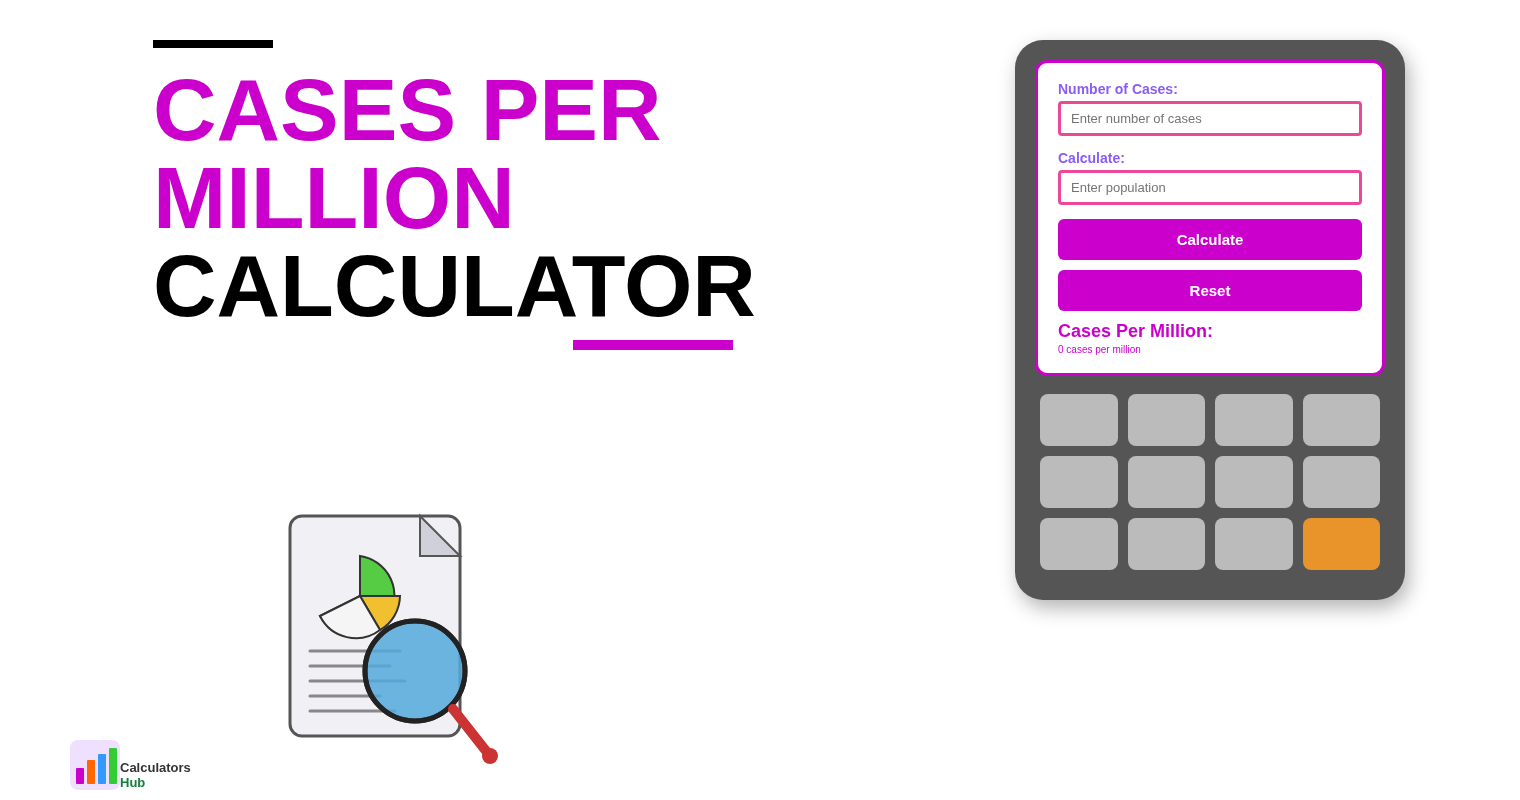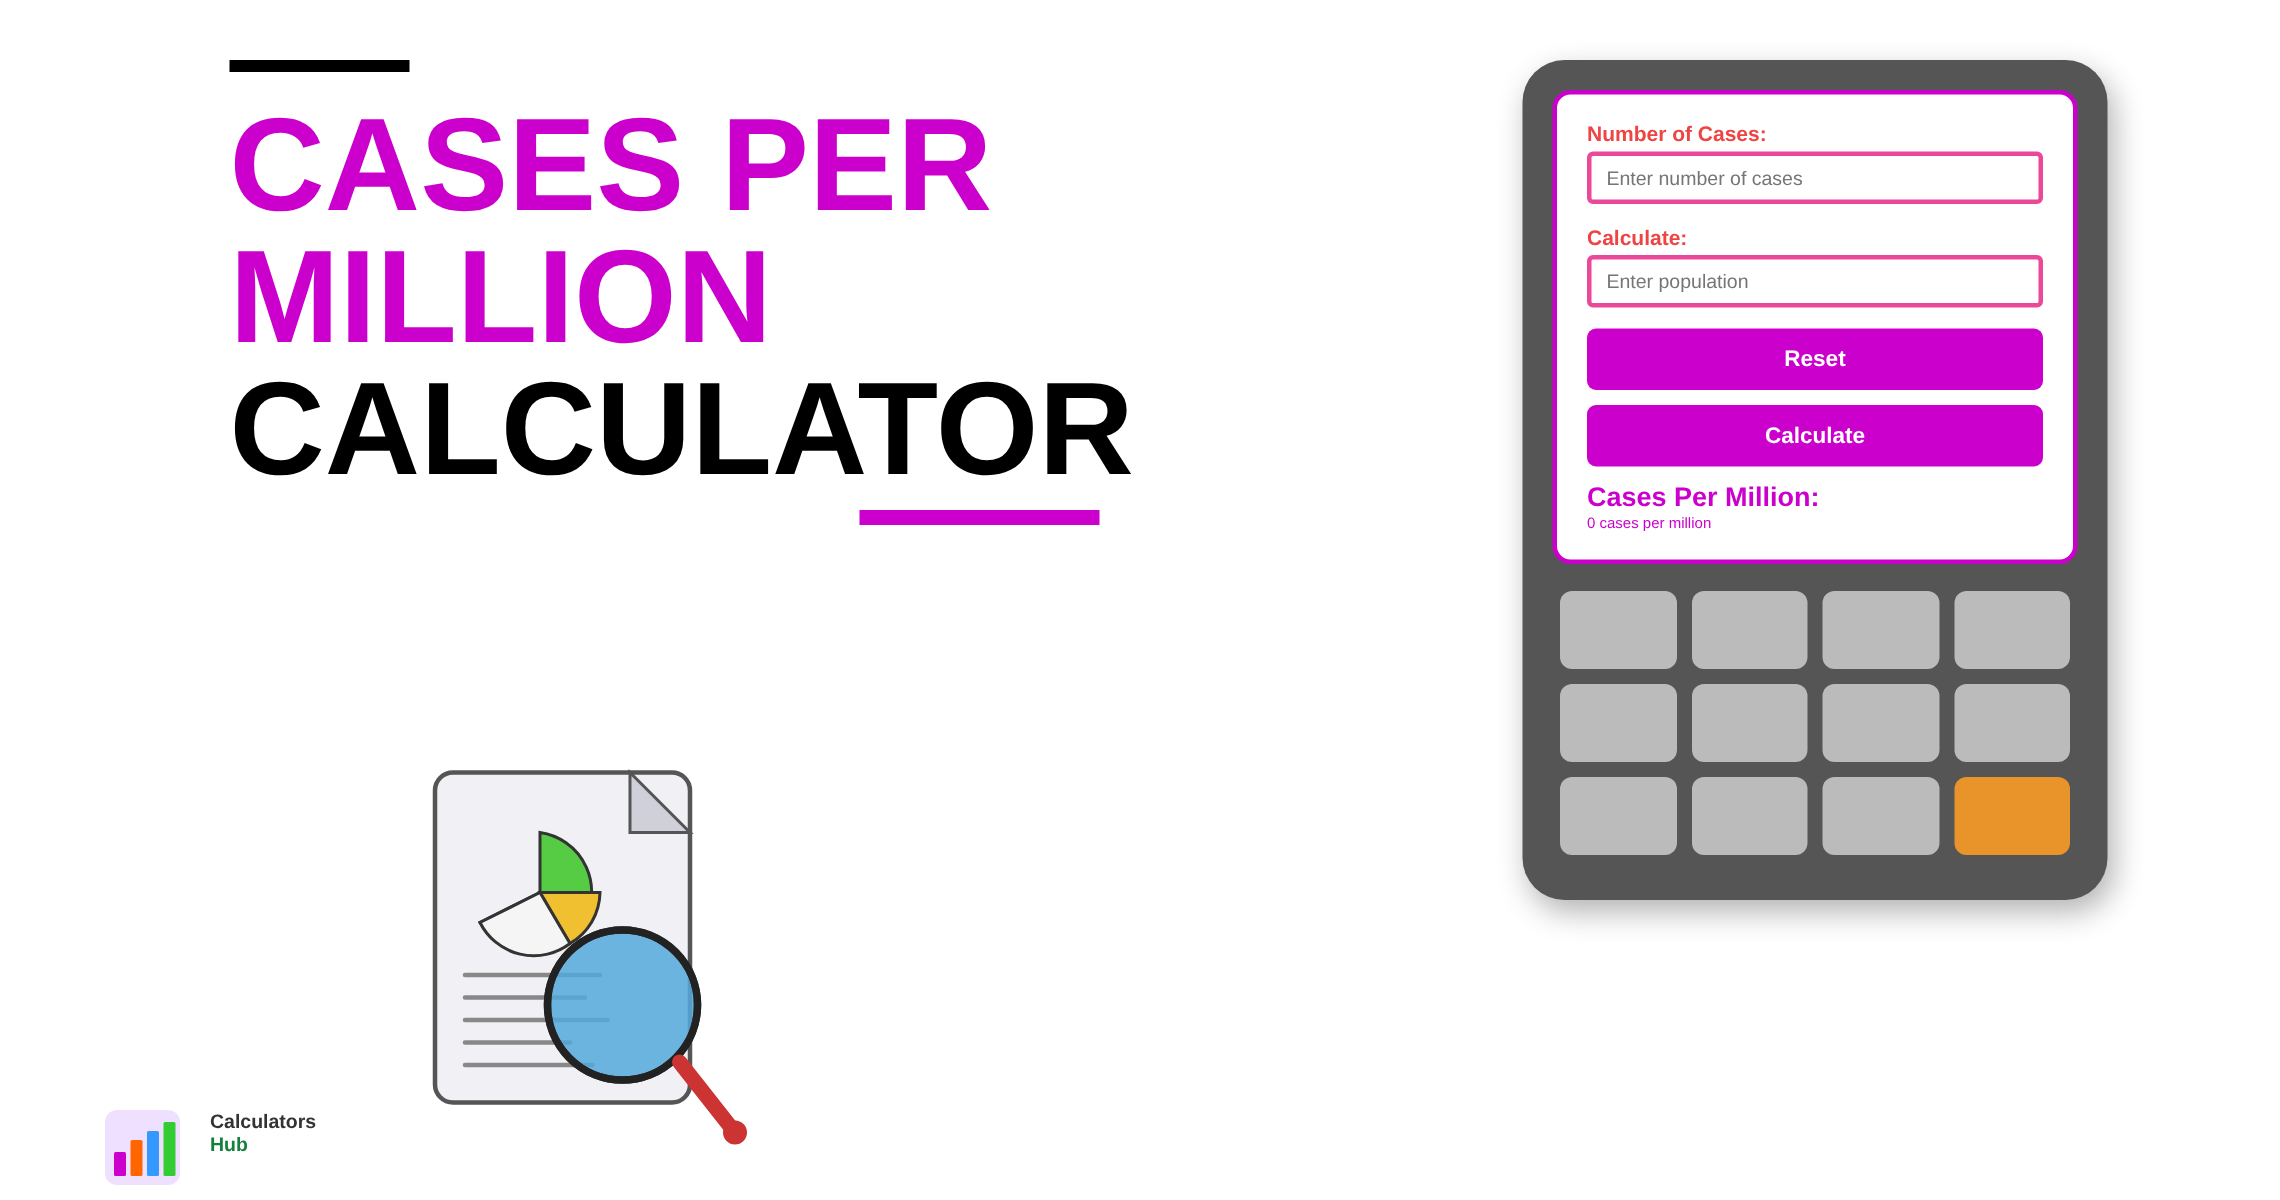--- a/index.html
+++ b/index.html
@@ -73,21 +73,21 @@
     
     .calc-screen {
       background: #ffffff;
       border-radius: 12px;
       border: 3px solid #cc00cc;
       padding: 18px 20px;
       margin-bottom: 18px;
     }
 
     .field-label {
-      color: #ef4444;
+      color: #8b5cf6;
       font-size: 14px;
       font-weight: bold;
       margin-bottom: 4px;
     }
 
     .field-input {
       width: 100%;
       border: 3px solid #ec4899;
       border-radius: 4px;
       padding: 7px 10px;
@@ -180,22 +180,22 @@
       position: absolute;
       left: 200px;
       bottom: 10px;
     }
 
     .logo-area {
       position: absolute;
       left: 10px;
       bottom: 10px;
       display: flex;
-      align-items: flex-start;
-      gap: 20px;
+      align-items: flex-end;
+      gap: 0;
     }
 
     
     .illus-svg {
       width: 260px;
       height: 280px;
     }
 
   </style>
 </head>
@@ -259,22 +259,22 @@
   <div class="right-content">
     <div class="calculator-body">
 
       <div class="calc-screen">
         <div class="field-label">Number of Cases:</div>
         <input class="field-input" type="text" placeholder="Enter number of cases" style="">
 
         <div class="field-label">Calculate:</div>
         <input class="field-input" type="text" placeholder="Enter population" style="">
 
+        <button class="calc-button btn-calculate">Calculate</button>
         <button class="calc-button btn-reset">Reset</button>
-        <button class="calc-button btn-calculate">Calculate</button>
 
         <div class="result-label">Cases Per Million:</div>
         <div class="result-value">0 cases per million</div>
       </div>
 
       <div class="calc-keypad">
 
         <div class="calc-key"></div>
         <div class="calc-key"></div>
         <div class="calc-key"></div>

